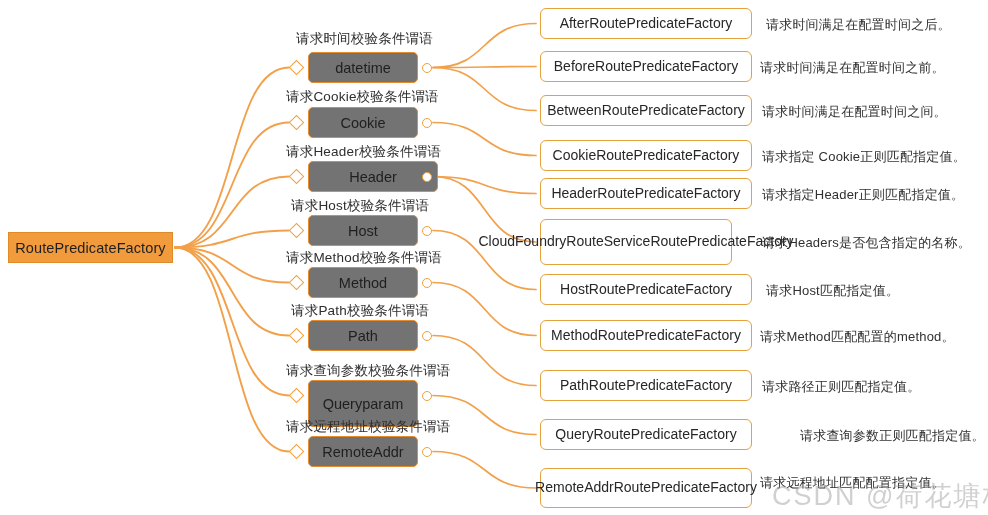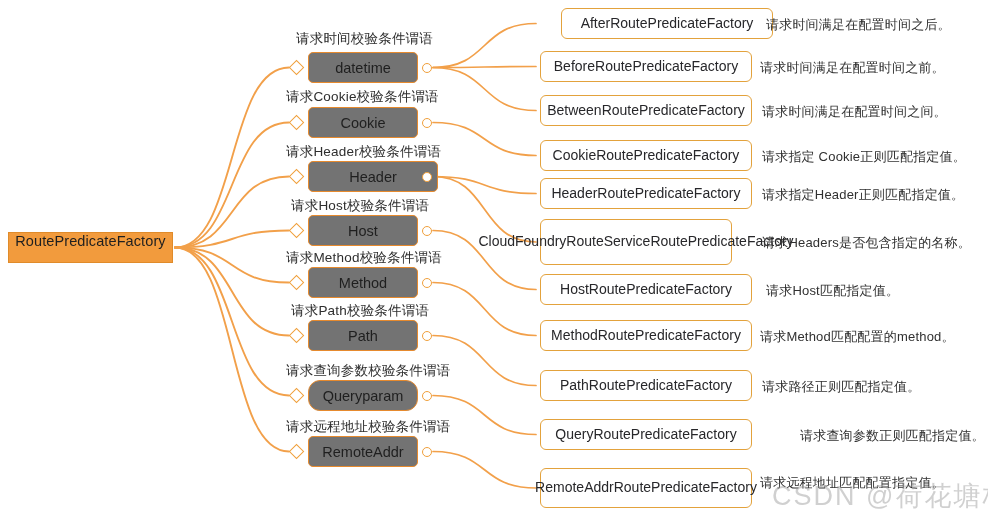--- a/index.html
+++ b/index.html
@@ -25,20 +25,21 @@
     width: 988px; height: 515px;
     pointer-events: none;
   }
   
   .root-node {
     position: absolute;
     background: #F29B3D;
     border: 1px solid #E08B2A;
     color: #1f1f1f;
     display: flex;
+    align-items: center;
     justify-content: center;
     font-size: 14.5px;
     letter-spacing: .1px;
     white-space: nowrap;
   }
   
   .branch-node {
     position: absolute;
     background: #737373;
     border: 1px solid #E68A2E;
@@ -160,30 +161,30 @@
       </div>
       <div class="branch-caption" style="left: 286px; top: 249px;">请求Method校验条件谓语</div>
       <div class="branch-node" style="left: 308px; top: 267px; width: 110px; height: 31px;">
         <span>Method</span>
       </div>
       <div class="branch-caption" style="left: 291px; top: 302px;">请求Path校验条件谓语</div>
       <div class="branch-node" style="left: 308px; top: 320px; width: 110px; height: 31px;">
         <span>Path</span>
       </div>
       <div class="branch-caption" style="left: 286px; top: 362px;">请求查询参数校验条件谓语</div>
-      <div class="branch-node" style="left: 308px; top: 380px; width: 110px; height: 31px; border-radius: 12px;">
+      <div class="branch-node" style="left: 308px; top: 380px; width: 110px; height: 47px;">
         <span>Queryparam</span>
       </div>
       <div class="branch-caption" style="left: 286px; top: 418px;">请求远程地址校验条件谓语</div>
       <div class="branch-node" style="left: 308px; top: 436px; width: 110px; height: 31px;">
         <span>RemoteAddr</span>
       </div>
     </div>
   <div id="leaf-layer">
-      <div class="leaf-node" style="left: 540px; top: 8px; width: 212px; height: 31px; margin-left: 21px;">
+      <div class="leaf-node" style="left: 540px; top: 8px; width: 212px; height: 31px;">
         <span>AfterRoutePredicateFactory</span>
       </div>
       <div class="leaf-desc" style="left: 766px; top: 16px;">请求时间满足在配置时间之后。</div>
       <div class="leaf-node" style="left: 540px; top: 51px; width: 212px; height: 31px;">
         <span>BeforeRoutePredicateFactory</span>
       </div>
       <div class="leaf-desc" style="left: 760px; top: 59px;">请求时间满足在配置时间之前。</div>
       <div class="leaf-node" style="left: 540px; top: 95px; width: 212px; height: 31px;">
         <span>BetweenRoutePredicateFactory</span>
       </div>

